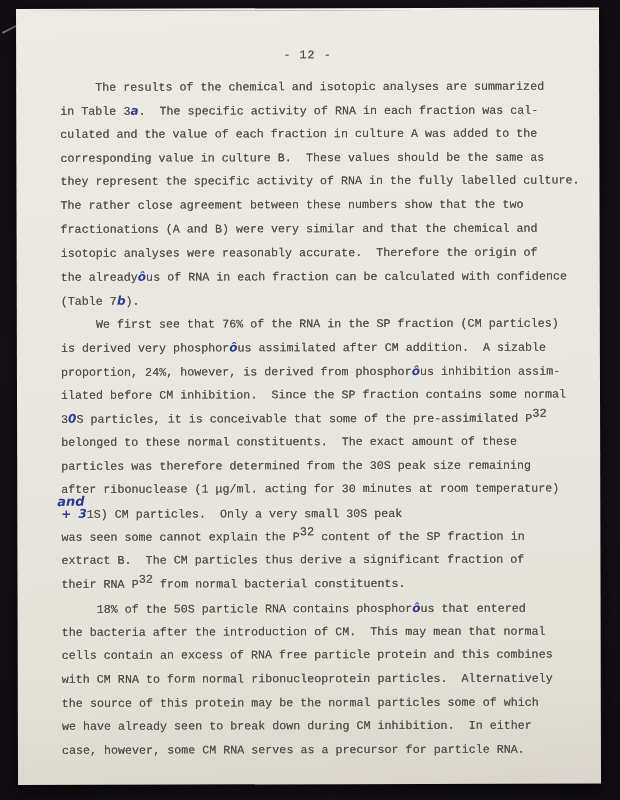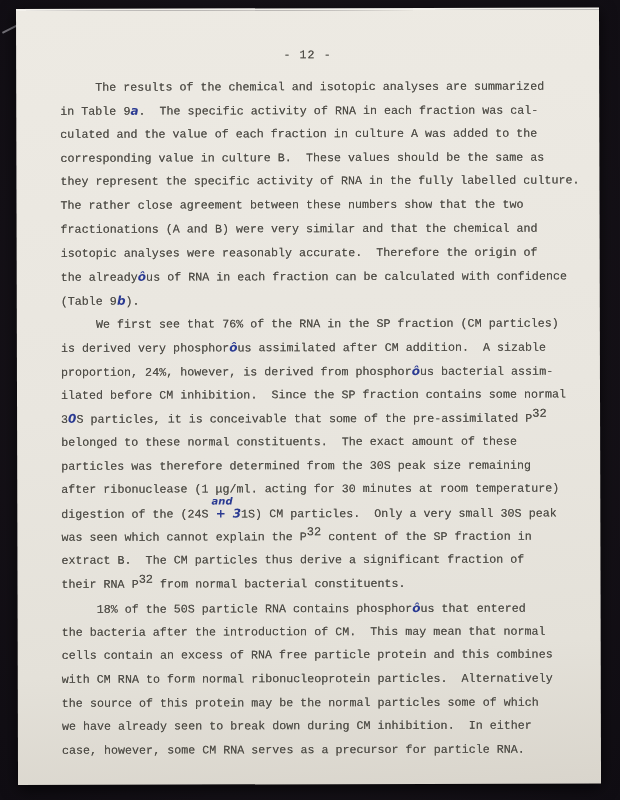--- a/index.html
+++ b/index.html
@@ -42,51 +42,51 @@
     color:#2a3a92;
     font-weight:bold;font-style:italic;
     font-family:"DejaVu Sans",sans-serif;
     font-size:12px;
     text-shadow:none;
   }
   .sup{font-size:12px;position:relative;top:-5px;}
   .annot{position:relative;}
   .annot .above{
     position:absolute;top:-10px;left:-4px;
-    font-size:10px;line-height:8px;white-space:nowrap;
+    font-size:13px;line-height:8px;white-space:nowrap;
   }
 </style>
 </head>
 <body>
 
 <div class="scene">
   <div class="edge-sliver"></div>
   <div class="paper">
     <div class="page-number">- 12 -</div>
     <div class="typed-body" id="typed-body">
         <div class="line"><span class="t">     The results of the chemical and isotopic analyses are summarized</span></div>
-        <div class="line"><span class="t">in Table 9</span><span class="ink">a</span><span class="t">.  The specific activity of RNA in each fraction was cal-</span></div>
+        <div class="line"><span class="t">in Table 3</span><span class="ink">a</span><span class="t">.  The specific activity of RNA in each fraction was cal-</span></div>
         <div class="line"><span class="t">culated and the value of each fraction in culture A was added to the</span></div>
         <div class="line"><span class="t">corresponding value in culture B.  These values should be the same as</span></div>
         <div class="line"><span class="t">they represent the specific activity of RNA in the fully labelled culture.</span></div>
         <div class="line"><span class="t">The rather close agreement between these numbers show that the two</span></div>
         <div class="line"><span class="t">fractionations (A and B) were very similar and that the chemical and</span></div>
         <div class="line"><span class="t">isotopic analyses were reasonably accurate.  Therefore the origin of</span></div>
         <div class="line"><span class="t">the already</span><span class="ink">ô</span><span class="t">us of RNA in each fraction can be calculated with confidence</span></div>
-        <div class="line"><span class="t">(Table 9</span><span class="ink">b</span><span class="t">).</span></div>
+        <div class="line"><span class="t">(Table 7</span><span class="ink">b</span><span class="t">).</span></div>
         <div class="line"><span class="t">     We first see that 76% of the RNA in the SP fraction (CM particles)</span></div>
         <div class="line"><span class="t">is derived very phosphor</span><span class="ink">ô</span><span class="t">us assimilated after CM addition.  A sizable</span></div>
-        <div class="line"><span class="t">proportion, 24%, however, is derived from phosphor</span><span class="ink">ô</span><span class="t">us bacterial assim-</span></div>
+        <div class="line"><span class="t">proportion, 24%, however, is derived from phosphor</span><span class="ink">ô</span><span class="t">us inhibition assim-</span></div>
         <div class="line"><span class="t">ilated before CM inhibition.  Since the SP fraction contains some normal</span></div>
         <div class="line"><span class="t">3</span><span class="ink">0</span><span class="t">S particles, it is conceivable that some of the pre-assimilated P</span><span class="sup">32</span></div>
         <div class="line"><span class="t">belonged to these normal constituents.  The exact amount of these</span></div>
         <div class="line"><span class="t">particles was therefore determined from the 30S peak size remaining</span></div>
         <div class="line"><span class="t">after ribonuclease (1 μg/ml. acting for 30 minutes at room temperature)</span></div>
-        <div class="line"><span class="t">digestion of the (24S </span><span class="annot"><span class="above ink">and</span><span class="ink">+</span></span><span class="t"> </span><span class="ink">3</span><span class="t">1S) CM particles.  Only a very small 30S peak</span></div>
-        <div class="line"><span class="t">was seen which cannot explain the P</span><span class="sup">32</span><span class="t"> content of the SP fraction in</span></div>
+        <div class="line"><span class="annot"><span class="above ink">and</span><span class="ink">+</span></span><span class="t"> </span><span class="ink">3</span><span class="t">1S) CM particles.  Only a very small 30S peak</span></div>
+        <div class="line"><span class="t">was seen some cannot explain the P</span><span class="sup">32</span><span class="t"> content of the SP fraction in</span></div>
         <div class="line"><span class="t">extract B.  The CM particles thus derive a significant fraction of</span></div>
         <div class="line"><span class="t">their RNA P</span><span class="sup">32</span><span class="t"> from normal bacterial constituents.</span></div>
         <div class="line"><span class="t">     18% of the 50S particle RNA contains phosphor</span><span class="ink">ô</span><span class="t">us that entered</span></div>
         <div class="line"><span class="t">the bacteria after the introduction of CM.  This may mean that normal</span></div>
         <div class="line"><span class="t">cells contain an excess of RNA free particle protein and this combines</span></div>
         <div class="line"><span class="t">with CM RNA to form normal ribonucleoprotein particles.  Alternatively</span></div>
         <div class="line"><span class="t">the source of this protein may be the normal particles some of which</span></div>
         <div class="line"><span class="t">we have already seen to break down during CM inhibition.  In either</span></div>
         <div class="line"><span class="t">case, however, some CM RNA serves as a precursor for particle RNA.</span></div>
       </div>

